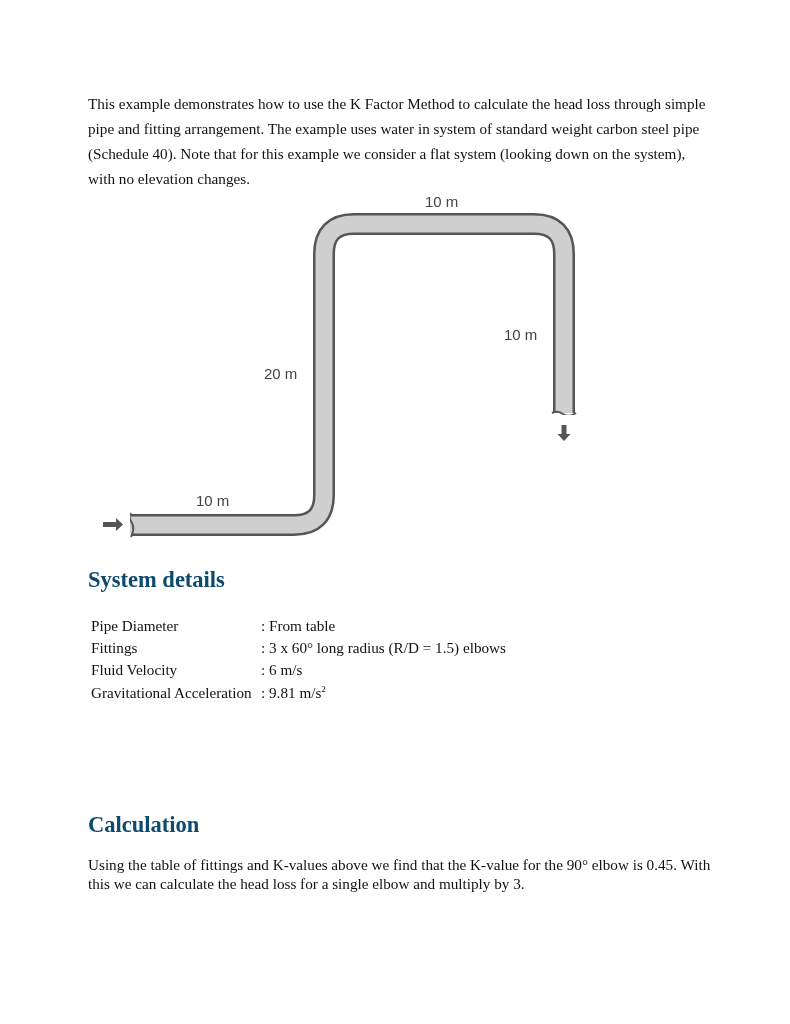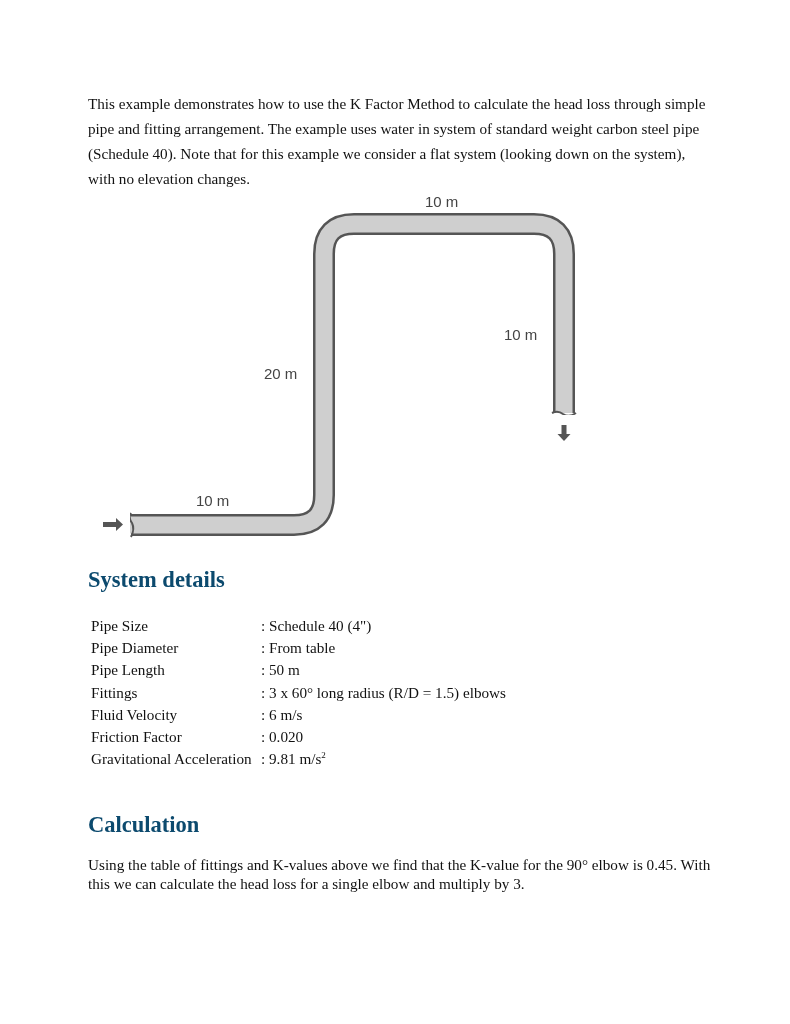--- a/index.html
+++ b/index.html
@@ -53,42 +53,30 @@
   <text class="lbl" x="264" y="379">20 m</text>
   <text class="lbl" x="425" y="207">10 m</text>
   <text class="lbl" x="504" y="340">10 m</text>
 </svg>
 
 <h2 class="h-sys">System details</h2>
 
 <table class="details">
   <tbody>
     <tr>
-      <td class="k">Pipe Size</td>
-      <td><span>: Schedule 40 (4")</span></td>
-    </tr>
-    <tr>
       <td class="k">Pipe Diameter</td>
       <td><span>: From table</span></td>
-    </tr>
-    <tr>
-      <td class="k">Pipe Length</td>
-      <td><span>: 50 m</span></td>
     </tr>
     <tr>
       <td class="k">Fittings</td>
       <td><span>: 3 x 60° long radius (R/D = 1.5) elbows</span></td>
     </tr>
     <tr>
       <td class="k">Fluid Velocity</td>
       <td><span>: 6 m/s</span></td>
-    </tr>
-    <tr>
-      <td class="k">Friction Factor</td>
-      <td><span>: 0.020</span></td>
     </tr>
     <tr>
       <td class="k">Gravitational Acceleration </td>
       <td><span>: 9.81 m/s</span><sup>2</sup></td>
     </tr>
   </tbody>
 </table>
 
 <h2 class="h-calc">Calculation</h2>
 <p class="calc-text">Using the table of fittings and K-values above we find that the K-value for the 90° elbow is 0.45. With this we can calculate the head loss for a single elbow and multiply by 3.</p>

